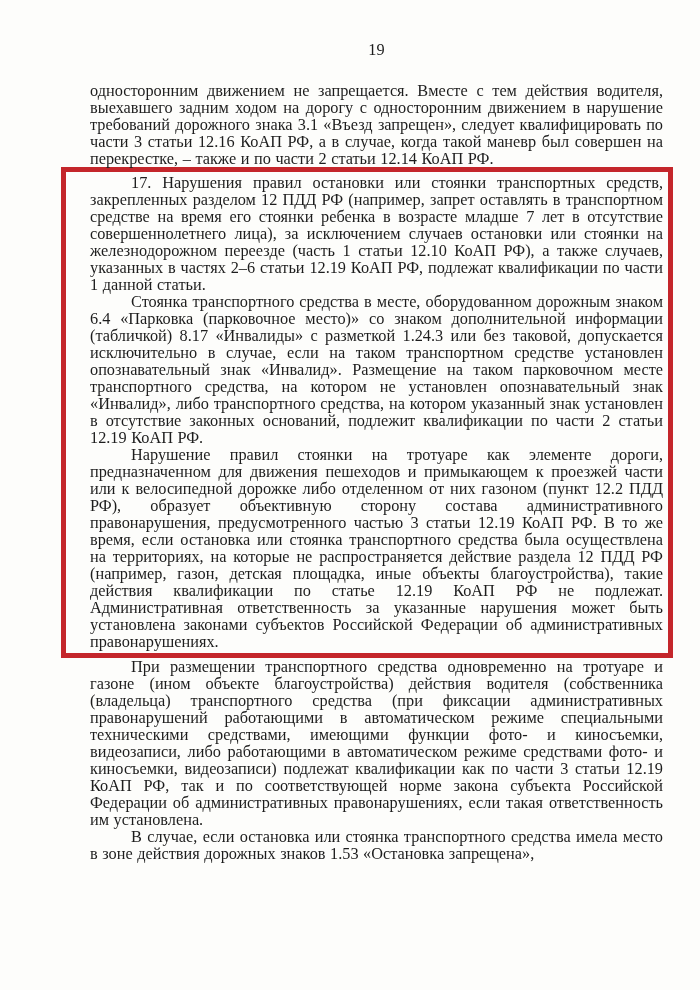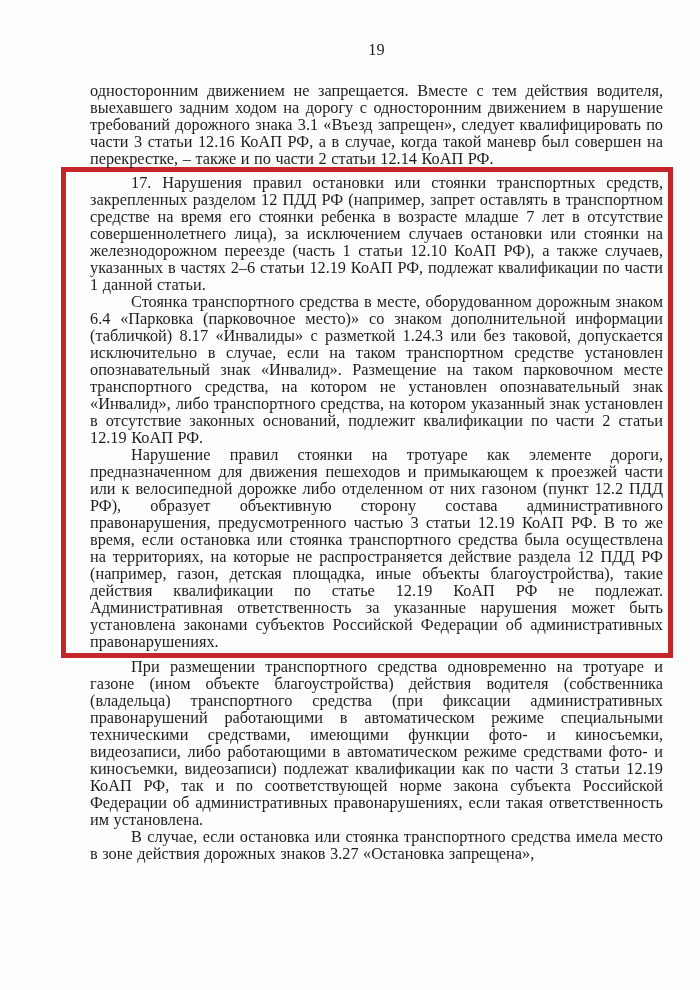--- a/index.html
+++ b/index.html
@@ -53,15 +53,15 @@
   <div class="content">
     <p class="no-indent">односторонним движением не запрещается. Вместе с тем действия водителя, выехавшего задним ходом на дорогу с односторонним движением в нарушение требований дорожного знака 3.1 «Въезд запрещен», следует квалифицировать по части 3 статьи 12.16 КоАП РФ, а в случае, когда такой маневр был совершен на перекрестке, – также и по части 2 статьи 12.14 КоАП РФ.</p>
 
     <div class="highlight-box" style="border-color: rgb(196, 38, 43);">
       <p>17. Нарушения правил остановки или стоянки транспортных средств, закрепленных разделом 12 ПДД РФ (например, запрет оставлять в транспортном средстве на время его стоянки ребенка в возрасте младше 7 лет в отсутствие совершеннолетнего лица), за исключением случаев остановки или стоянки на железнодорожном переезде (часть 1 статьи 12.10 КоАП РФ), а также случаев, указанных в частях 2–6 статьи 12.19 КоАП РФ, подлежат квалификации по части 1 данной статьи.</p>
       <p>Стоянка транспортного средства в месте, оборудованном дорожным знаком 6.4 «Парковка (парковочное место)» со знаком дополнительной информации (табличкой) 8.17 «Инвалиды» с разметкой 1.24.3 или без таковой, допускается исключительно в случае, если на таком транспортном средстве установлен опознавательный знак «Инвалид». Размещение на таком парковочном месте транспортного средства, на котором не установлен опознавательный знак «Инвалид», либо транспортного средства, на котором указанный знак установлен в отсутствие законных оснований, подлежит квалификации по части 2 статьи 12.19 КоАП РФ.</p>
       <p>Нарушение правил стоянки на тротуаре как элементе дороги, предназначенном для движения пешеходов и примыкающем к проезжей части или к велосипедной дорожке либо отделенном от них газоном (пункт 12.2 ПДД РФ), образует объективную сторону состава административного правонарушения, предусмотренного частью 3 статьи 12.19 КоАП РФ. В то же время, если остановка или стоянка транспортного средства была осуществлена на территориях, на которые не распространяется действие раздела 12 ПДД РФ (например, газон, детская площадка, иные объекты благоустройства), такие действия квалификации по статье 12.19 КоАП РФ не подлежат. Административная ответственность за указанные нарушения может быть установлена законами субъектов Российской Федерации об административных правонарушениях.</p>
     </div>
 
     <p>При размещении транспортного средства одновременно на тротуаре и газоне (ином объекте благоустройства) действия водителя (собственника (владельца) транспортного средства (при фиксации административных правонарушений работающими в автоматическом режиме специальными техническими средствами, имеющими функции фото- и киносъемки, видеозаписи, либо работающими в автоматическом режиме средствами фото- и киносъемки, видеозаписи) подлежат квалификации как по части 3 статьи 12.19 КоАП РФ, так и по соответствующей норме закона субъекта Российской Федерации об административных правонарушениях, если такая ответственность им установлена.</p>
-    <p>В случае, если остановка или стоянка транспортного средства имела место в зоне действия дорожных знаков 3.27 «Остановка запрещена»,</p>
+    <p>В случае, если остановка или стоянка транспортного средства имела место в зоне действия дорожных знаков 1.53 «Остановка запрещена»,</p>
   </div>
 </div>
 
 </body></html>

